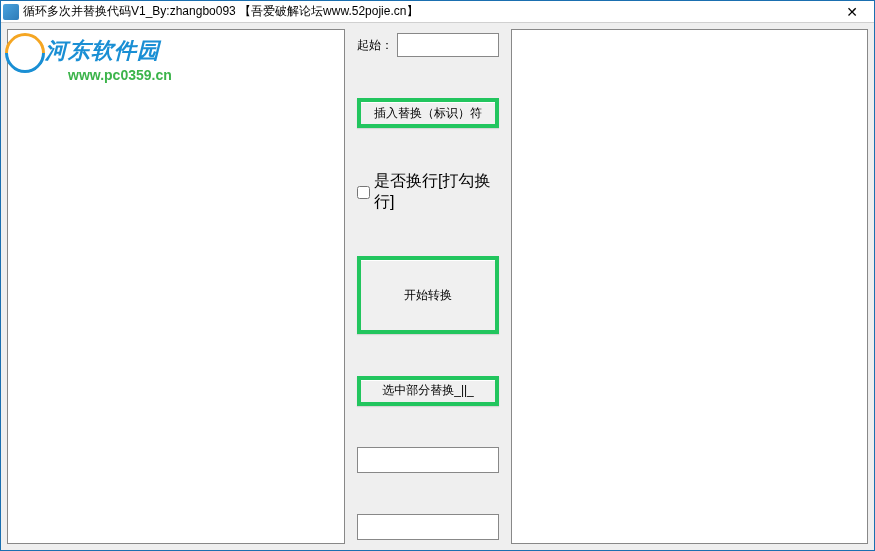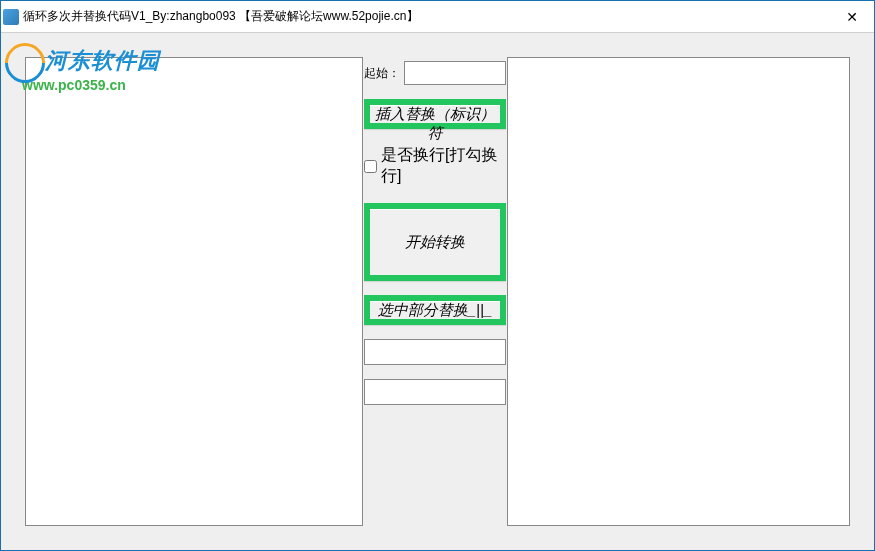--- a/index.html
+++ b/index.html
@@ -18,21 +18,21 @@
     }
     .window {
       width: 875px;
       height: 551px;
       border: 1px solid #1a6fb0;
       display: flex;
       flex-direction: column;
       position: relative;
     }
     .titlebar {
-      height: 32px;
+      height: 22px;
       background: #fff;
       border-bottom: 1px solid #d0d0d0;
       display: flex;
       align-items: center;
       padding: 0 2px;
       position: relative;
     }
     .titlebar-icon {
       width: 16px;
       height: 16px;
@@ -52,40 +52,41 @@
       display: flex;
       align-items: center;
       justify-content: center;
       font-size: 14px;
       cursor: pointer;
     }
     .client-area {
       flex: 1;
       background: #efefef;
       display: flex;
-      padding: 24px;
-      gap: 1px;
+      padding: 6px;
+      gap: 12px;
       position: relative;
     }
     .left-textarea {
       width: 338px;
       height: 100%;
       border: 1px solid #888;
       background: #fff;
       resize: none;
       padding: 2px;
       font-family: inherit;
       font-size: 12px;
     }
     .middle-panel {
       width: 142px;
       display: flex;
       flex-direction: column;
       gap: 14px;
       padding: 4px 0;
+      justify-content: space-between;
     }
     .input-row {
       display: flex;
       align-items: center;
       gap: 4px;
       height: 24px;
     }
     .input-row label {
       font-size: 12px;
       color: #000;
@@ -95,27 +96,26 @@
       flex: 1;
       height: 24px;
       border: 1px solid #888;
       padding: 0 3px;
       font-family: inherit;
       font-size: 12px;
       width: 60px;
     }
     .btn {
       height: 30px;
-      border: 6px solid #22c55e;
+      border: 4px solid #22c55e;
       background: #f0f0f0;
       cursor: pointer;
       font-family: inherit;
-      font-size: 15px;
+      font-size: 12px;
       box-shadow: inset 0 1px 0 #fff, 0 1px 1px rgba(0,0,0,0.1);
-      font-style: italic;
     }
     .btn-big {
       height: 78px;
     }
     .checkbox-row {
       display: flex;
       align-items: center;
       gap: 4px;
       padding: 2px 0;
     }
@@ -176,21 +176,21 @@
       font-size: 22px;
       font-weight: bold;
       color: #1a8fd4;
       letter-spacing: 1px;
       font-style: italic;
     }
     .wm-text-sub {
       font-size: 14px;
       color: #3cb44b;
       font-weight: bold;
-      margin-left: 17px;
+      margin-left: 63px;
       margin-top: -2px;
     }
   </style>
 </head>
 <body>
 
 <div class="window">
   <div class="titlebar">
     <span class="titlebar-icon"></span>
     <span class="titlebar-text">循环多次并替换代码V1_By:zhangbo093 【吾爱破解论坛www.52pojie.cn】</span>

